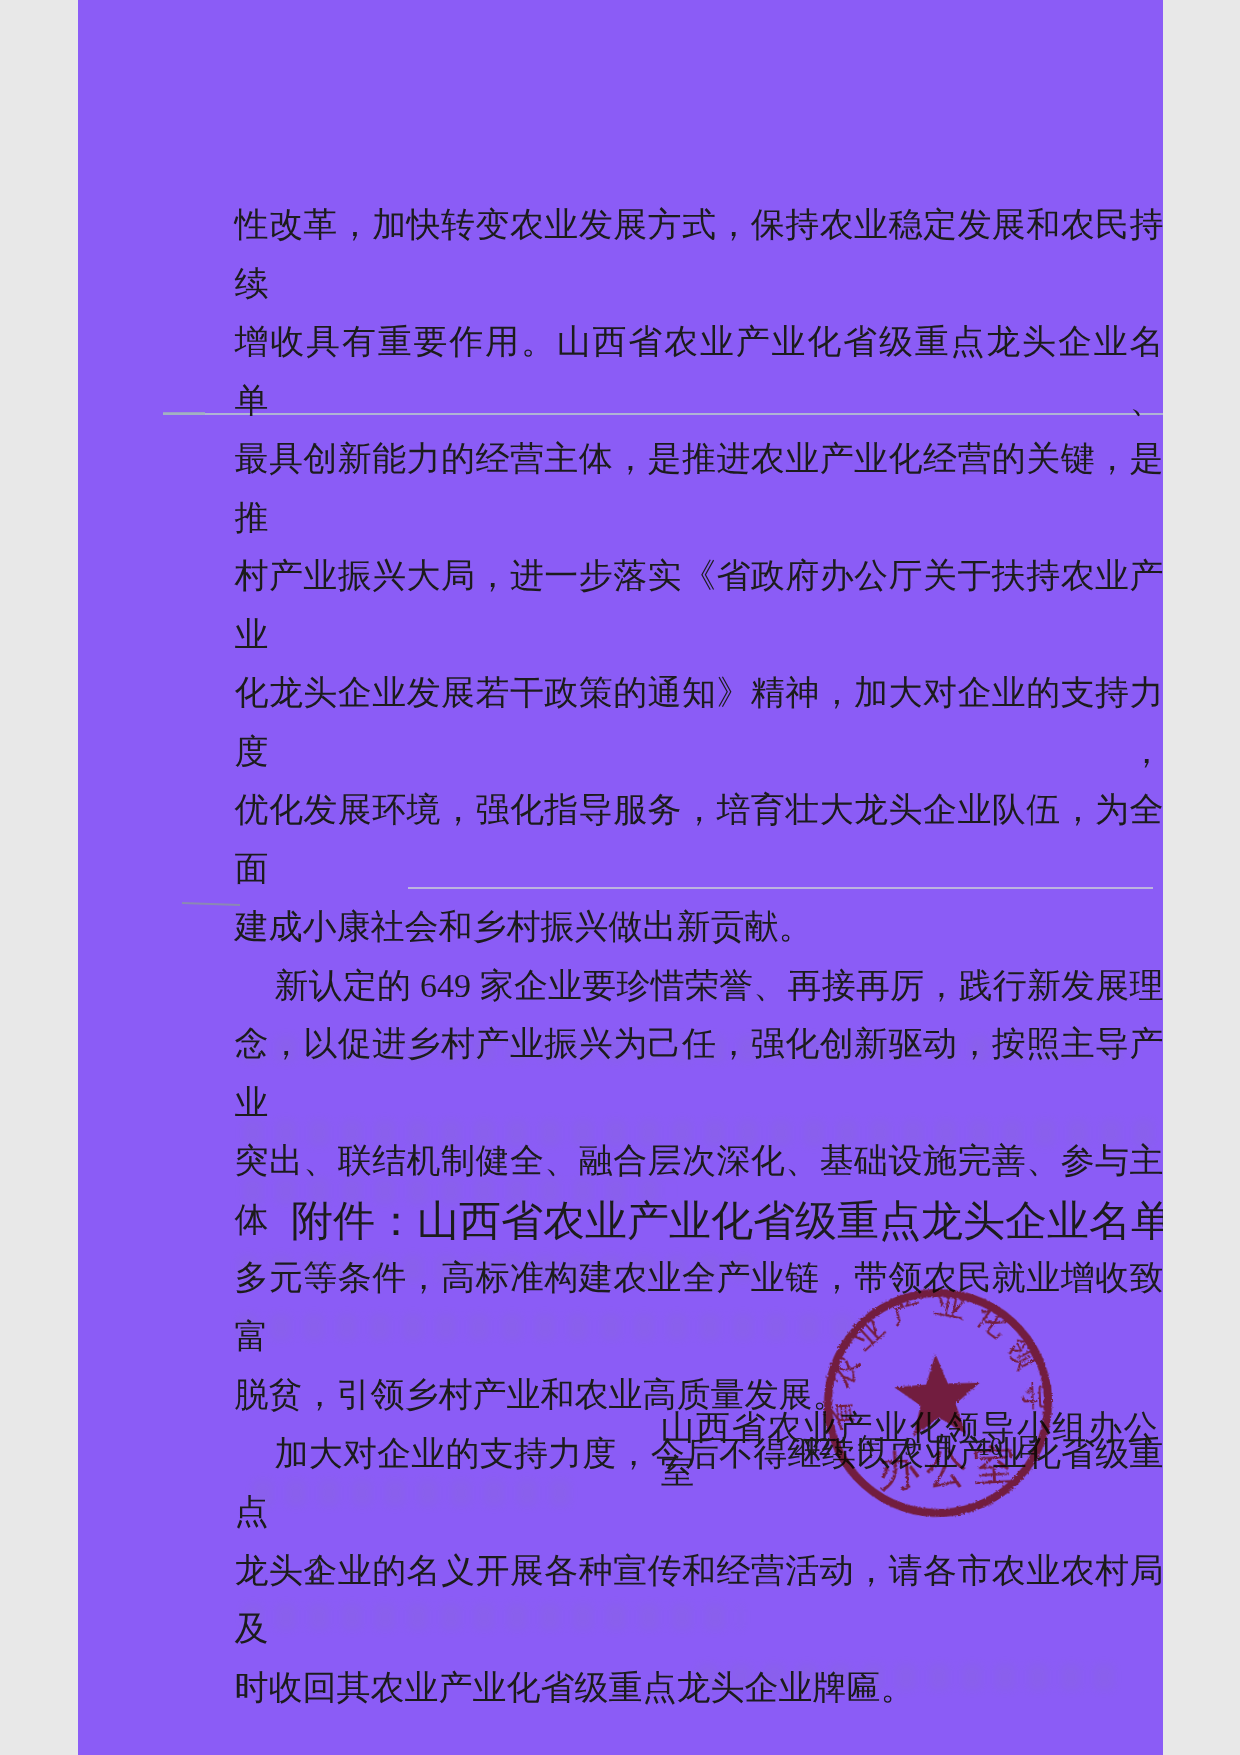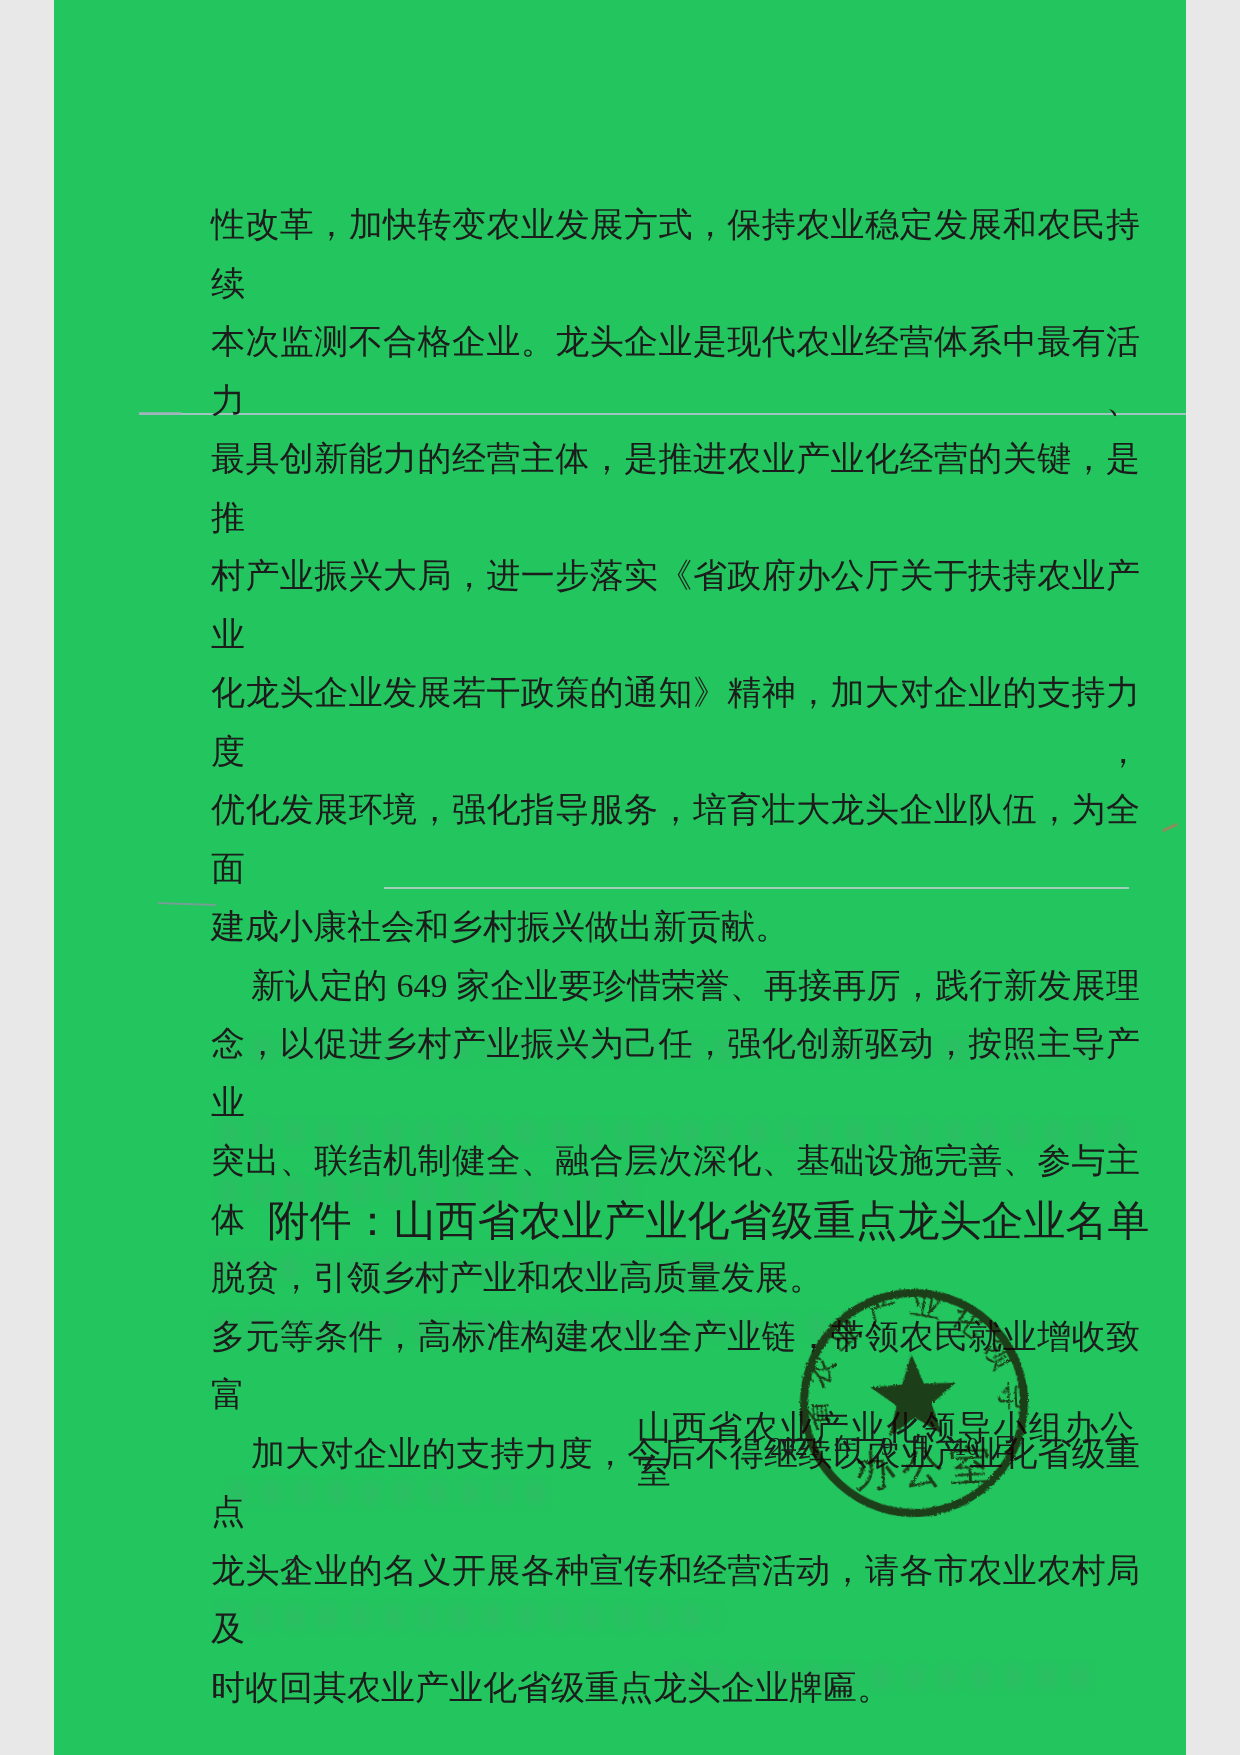--- a/index.html
+++ b/index.html
@@ -1,23 +1,24 @@
 <!DOCTYPE html>
 <html lang="zh"><head>
 <meta charset="utf-8">
 <style>
   html,body{margin:0;padding:0;background:#e8e8e8;}
   .page{
     position:relative;
-    width:1132px;height:1755px;
+    width:1048px;height:1755px;
     margin:0 auto;
-    background:#22c55e;
+    background:#8b5cf6;
     overflow:hidden;
     font-family:"Liberation Serif","DejaVu Serif",serif;
     color:#1f1f1f;
+    padding-left:37px;
   }
   
   .body-text{
     position:absolute;left:157px;top:196px;width:929px;
     font-size:34px;line-height:58.5px;
     color:#1c1c1c;
   }
   .bline{white-space:nowrap;}
   .bline.just{white-space:normal;text-align:justify;text-align-last:justify;}
   .bline.indent{text-indent:40px;}
@@ -95,31 +96,31 @@
   <div class="smudge sm2"></div>
   <div class="smudge sm3"></div>
   <div class="smudge sm4"></div>
   <div class="smudge sm5"></div>
   <div class="smudge sm6"></div>
   <div class="smudge sm7"></div>
   <div class="smudge sm8"></div>
 
   <div class="body-text">
     <div class="bline just">性改革，加快转变农业发展方式，保持农业稳定发展和农民持续</div>
-    <div class="bline just">本次监测不合格企业。龙头企业是现代农业经营体系中最有活力、</div>
+    <div class="bline just">增收具有重要作用。山西省农业产业化省级重点龙头企业名单、</div>
     <div class="bline just">最具创新能力的经营主体，是推进农业产业化经营的关键，是推</div>
     <div class="bline just">村产业振兴大局，进一步落实《省政府办公厅关于扶持农业产业</div>
     <div class="bline just">化龙头企业发展若干政策的通知》精神，加大对企业的支持力度，</div>
     <div class="bline just">优化发展环境，强化指导服务，培育壮大龙头企业队伍，为全面</div>
     <div class="bline">建成小康社会和乡村振兴做出新贡献。</div>
     <div class="bline just indent">新认定的 649 家企业要珍惜荣誉、再接再厉，践行新发展理</div>
     <div class="bline just">念，以促进乡村产业振兴为己任，强化创新驱动，按照主导产业</div>
     <div class="bline just">突出、联结机制健全、融合层次深化、基础设施完善、参与主体</div>
+    <div class="bline just">多元等条件，高标准构建农业全产业链，带领农民就业增收致富</div>
     <div class="bline">脱贫，引领乡村产业和农业高质量发展。</div>
-    <div class="bline just">多元等条件，高标准构建农业全产业链，带领农民就业增收致富</div>
     <div class="bline just indent">加大对企业的支持力度，今后不得继续以农业产业化省级重点</div>
     <div class="bline just">龙头企业的名义开展各种宣传和经营活动，请各市农业农村局及</div>
     <div class="bline">时收回其农业产业化省级重点龙头企业牌匾。</div>
   </div>
 
   <div class="attachment">附件：山西省农业产业化省级重点龙头企业名单</div>
 
   <div class="sig-org">山西省农业产业化领导小组办公室</div>
   <div class="sig-date">2021 年 9 月 10 日</div>
 

